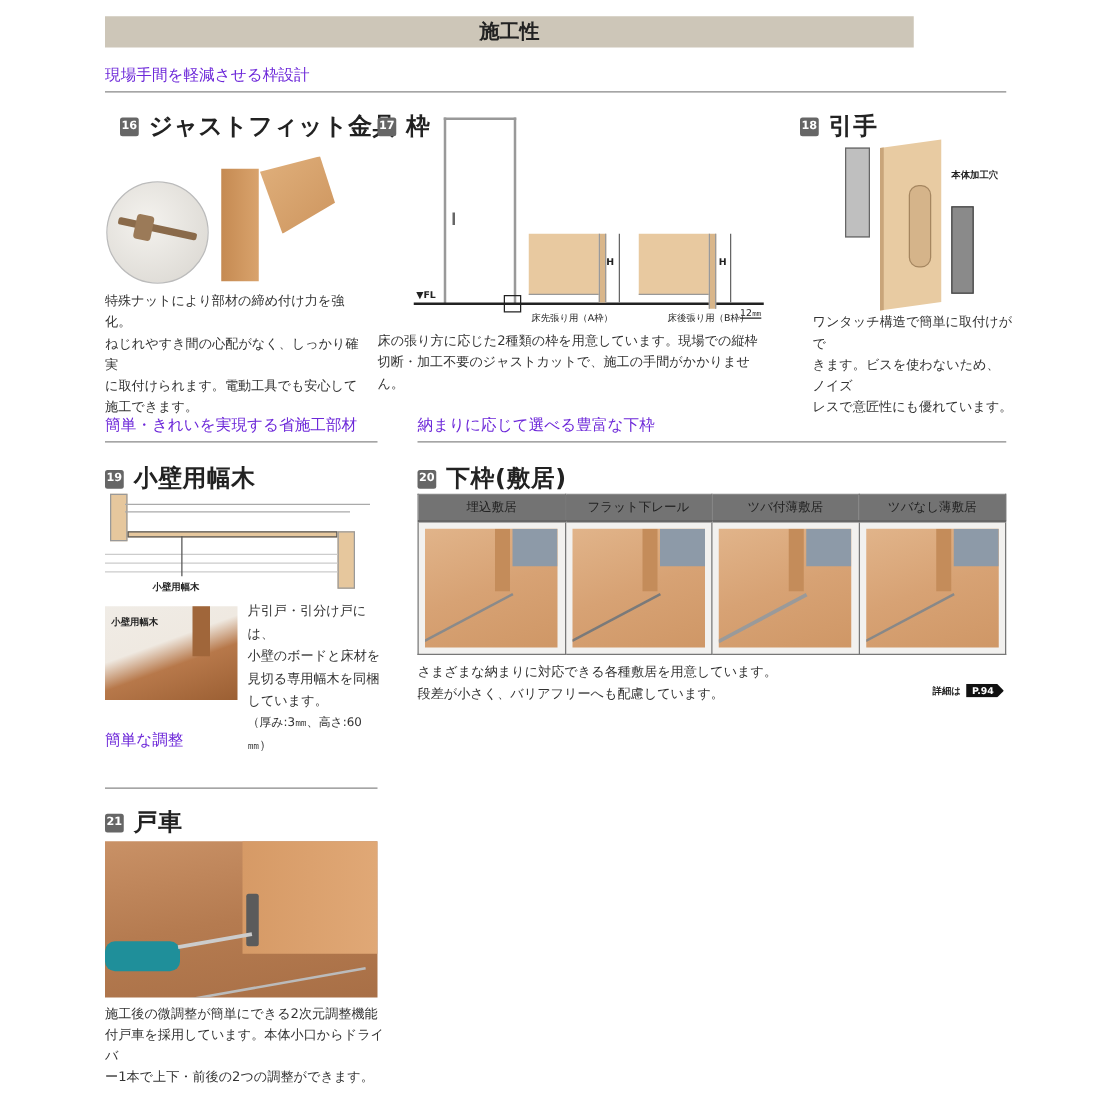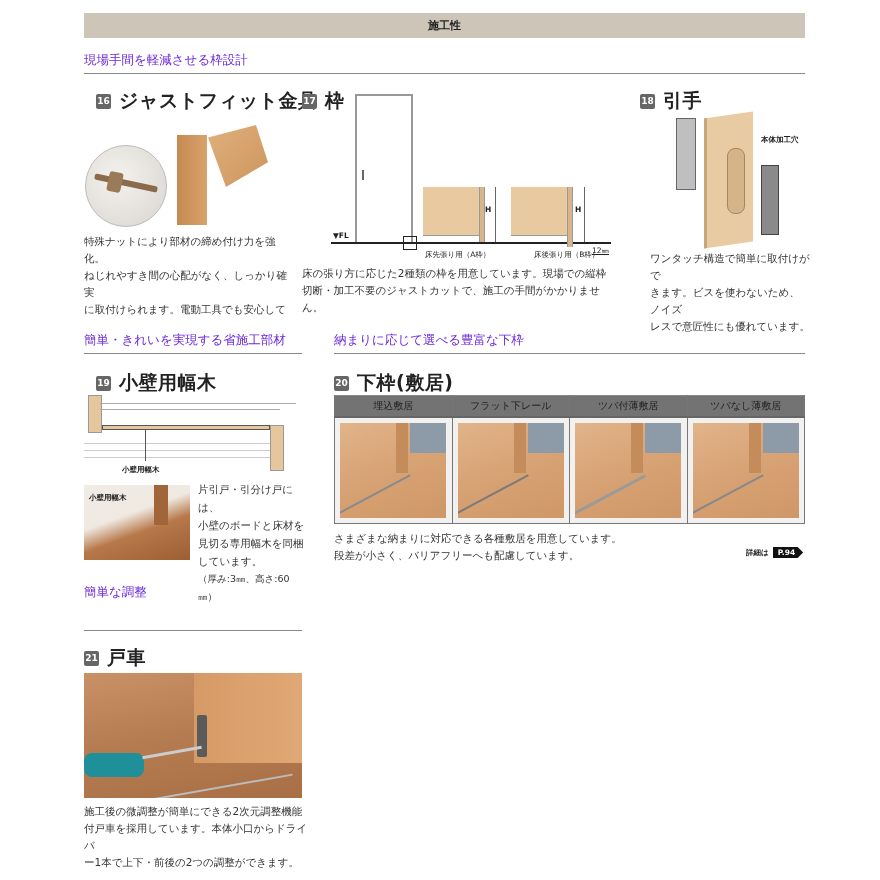--- a/index.html
+++ b/index.html
@@ -1,18 +1,18 @@
 <!DOCTYPE html>
 <html><head>
 <meta charset="utf-8">
 <style>
   html,body{margin:0;padding:0;background:#fff;}
   body{width:880px;height:880px;position:relative;overflow:hidden;font-family:"DejaVu Sans","Liberation Sans",sans-serif;color:#222;}
   .abs{position:absolute;}
-  .topbar{left:84px;top:13px;width:721px;height:25px;background:#cdc6b8;display:flex;align-items:center;justify-content:center;font-size:11px;font-weight:bold;color:#222;}
+  .topbar{left:84px;top:13px;width:647px;height:25px;background:#cdc6b8;display:flex;align-items:center;justify-content:center;font-size:16px;font-weight:bold;color:#222;}
   .sect-h{font-size:12.5px;color:#6d28d9;}
   .rule{height:1px;background:#888;}
   .item-h{display:flex;align-items:center;gap:8px;font-size:19px;font-weight:bold;color:#222;letter-spacing:0.5px;}
   .badge{display:inline-flex;align-items:center;justify-content:center;width:15px;height:15px;background:#666;color:#fff;font-size:9px;font-weight:bold;border-radius:2px;letter-spacing:0;}
   .desc{font-size:10.5px;line-height:17px;color:#333;}
   .small-label{font-size:7.5px;color:#222;font-weight:bold;}
   .panel{background:#e8c9a0;}
   table.sill{border-collapse:collapse;}
   table.sill th{background:#737373;font-size:10px;font-weight:normal;color:#222;height:18px;border-left:1px solid #777;border-right:1px solid #777;border-bottom:2px solid #666;border-top:1px solid #888;}
   table.sill td{background:#f2f1ef;padding:5px;border-left:1px solid #777;border-right:1px solid #777;border-bottom:1px solid #777;}
@@ -39,20 +39,21 @@
   <div class="abs" style="left:8px;top:34px;width:64px;height:6px;background:#8a6a4a;transform:rotate(12deg);border-radius:2px;"></div>
   <div class="abs" style="left:22px;top:26px;width:14px;height:20px;background:#9b7a58;border-radius:3px;transform:rotate(12deg);"></div>
 </div>
 
 <div class="abs" style="left:177px;top:135px;width:30px;height:90px;background:linear-gradient(90deg,#c58a52,#d9a36c);"></div>
 <div class="abs" style="left:208px;top:125px;width:60px;height:62px;background:linear-gradient(135deg,#e0b07c,#cd955e);clip-path:polygon(0 20%,80% 0,100% 60%,30% 100%);"></div>
 <div class="abs desc" style="left:84px;top:233px;width:210px;">
   <div>特殊ナットにより部材の締め付け力を強化。</div>
   <div>ねじれやすき間の心配がなく、しっかり確実</div>
   <div>に取付けられます。電動工具でも安心して</div>
+  <div>施工できます。</div>
 </div>
 
 <div class="abs item-h" style="left:302px;top:88px;">
   <span class="badge">17</span>
   <span>枠</span>
 </div>
 <div class="abs" style="left:295px;top:90px;width:320px;height:170px;">
 
   <div class="abs" style="left:60px;top:4px;width:54px;height:148px;border:2px solid #999;border-bottom:none;"></div>
   <div class="abs" style="left:67px;top:80px;width:2px;height:10px;background:#666;"></div>
@@ -89,21 +90,21 @@
 <div class="abs" style="left:761px;top:165px;width:16px;height:68px;background:#8a8a8a;border:1px solid #444;"></div>
 <div class="abs small-label" style="left:761px;top:135px;">本体加工穴</div>
 <div class="abs desc" style="left:650px;top:250px;width:160px;">
   <div>ワンタッチ構造で簡単に取付けがで</div>
   <div>きます。ビスを使わないため、ノイズ</div>
   <div>レスで意匠性にも優れています。</div>
 </div>
 
 <div class="abs sect-h" style="left:84px;top:332px;">簡単・きれいを実現する省施工部材</div>
 <div class="abs rule" style="left:84px;top:353px;width:218px;"></div>
-<div class="abs item-h" style="left:96px;top:370px;text-align:center;">
+<div class="abs item-h" style="left:84px;top:370px;text-align:center;">
   <span class="badge">19</span>
   <span>小壁用幅木</span>
 </div>
 <div class="abs" style="left:84px;top:395px;width:215px;height:78px;">
   <div class="abs" style="left:4px;top:0;width:12px;height:36px;background:#e6c79d;border:1px solid #999;"></div>
   <div class="abs" style="left:16px;top:8px;width:196px;height:1px;background:#aaa;"></div>
   <div class="abs" style="left:16px;top:14px;width:180px;height:1px;background:#aaa;"></div>
   <div class="abs" style="left:18px;top:30px;width:166px;height:3px;background:#e6c79d;border:1px solid #555;"></div>
   <div class="abs" style="left:186px;top:30px;width:12px;height:44px;background:#e6c79d;border:1px solid #999;"></div>
   <div class="abs" style="left:0;top:48px;width:186px;height:1px;background:#ccc;"></div>

